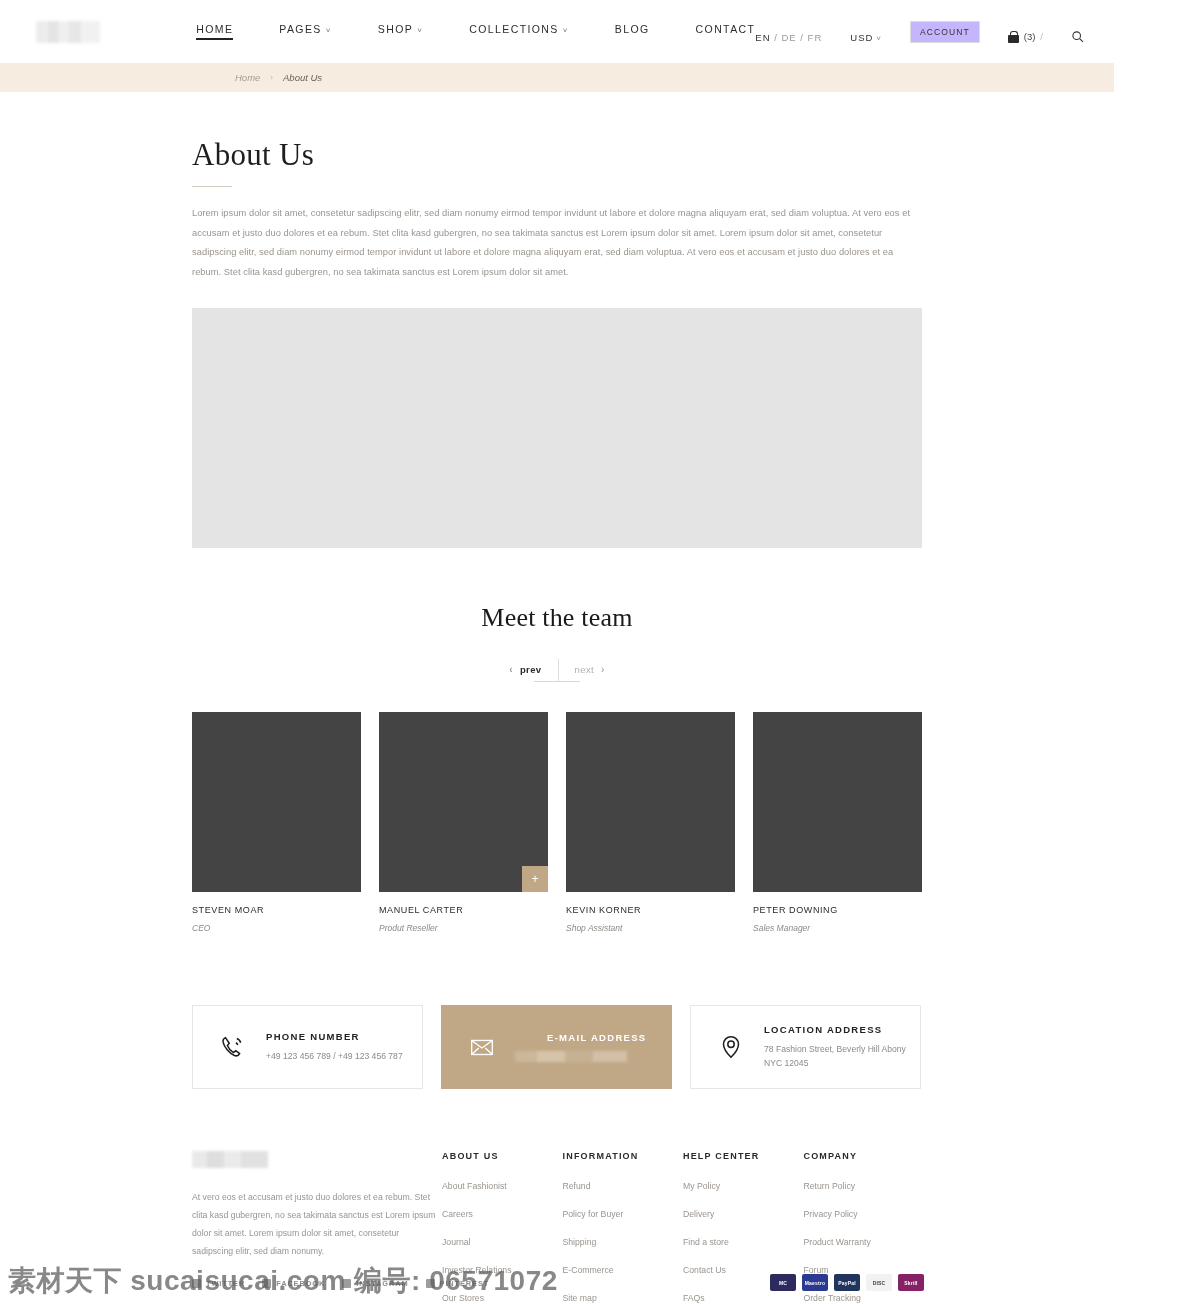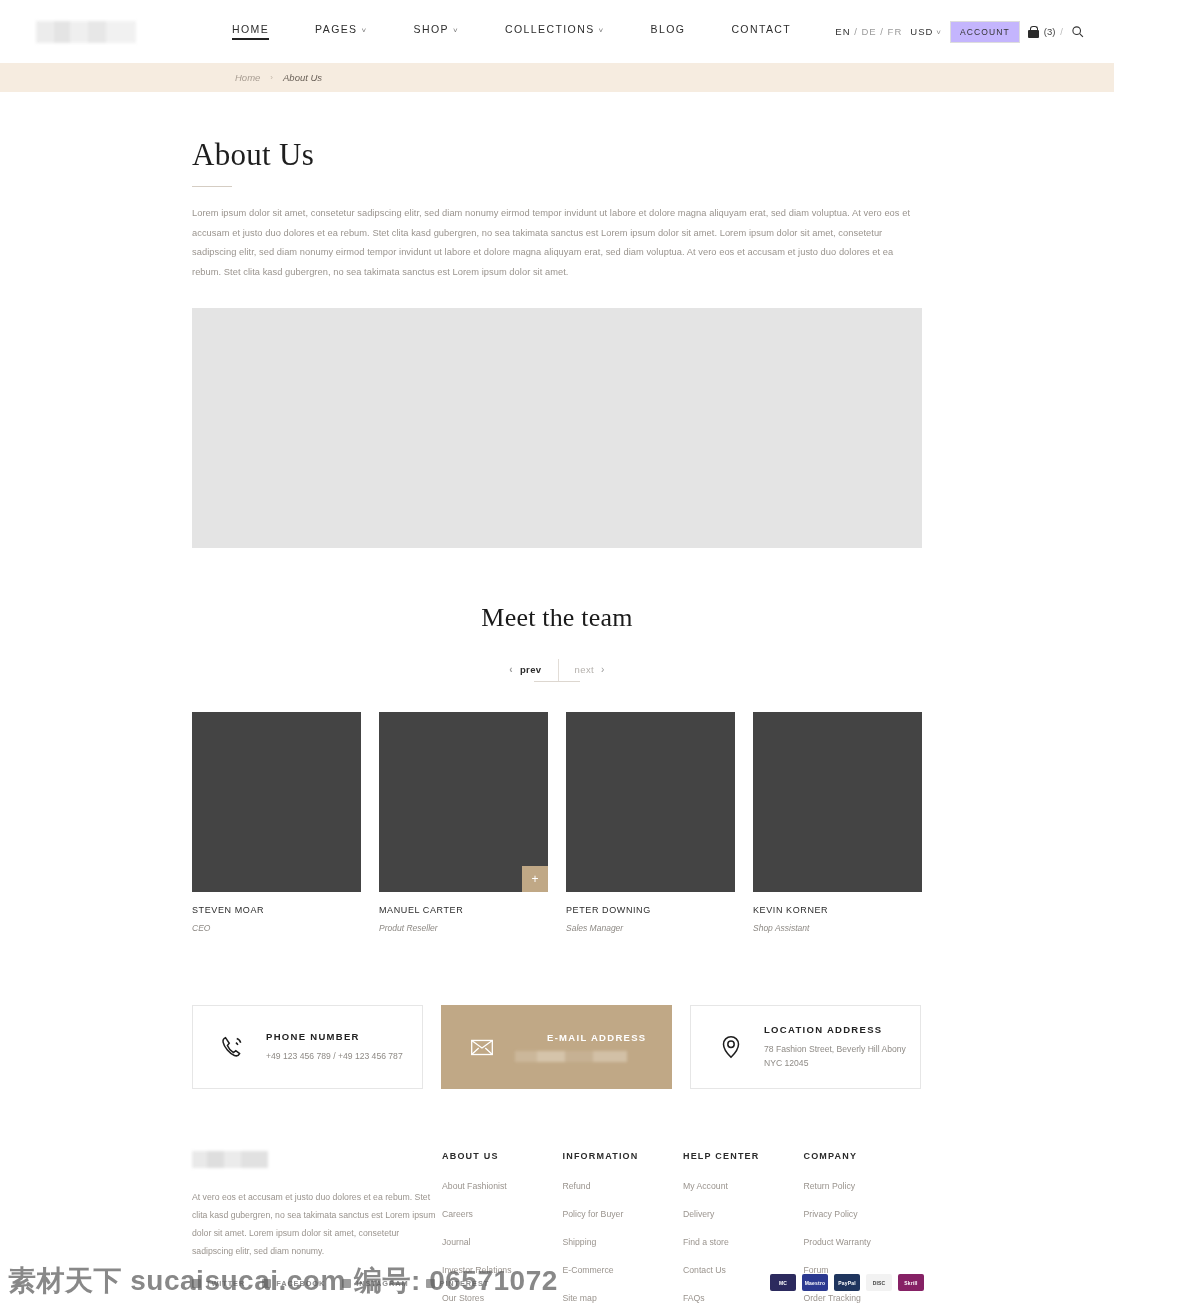--- a/index.html
+++ b/index.html
@@ -48,22 +48,22 @@
   .nav-item .caret { font-size: 8px; margin-left: 4px; color: #777; }
   .nav-item.active::after {
     content: "";
     position: absolute;
     left: 0; right: 0; bottom: 0;
     height: 1.6px; background: #222;
   }
   .header-right {
     margin-left: auto;
     display: flex;
-    align-items: center;
-    gap: 8px;
+    align-items: flex-end;
+    gap: 28px;
   }
   .lang { font-size: 9.5px; letter-spacing: 1px; color: #9b9b9b; cursor: pointer; white-space: nowrap; }
   .lang .cur { color: #333; }
   .currency { font-size: 9.5px; letter-spacing: 1px; color: #333; cursor: pointer; white-space: nowrap; }
   .currency .caret { font-size: 8px; color: #888; margin-left: 3px; }
   .account-btn {
     font-size: 8.5px; letter-spacing: 1.1px; color: #333;
     border: 1px solid #ddd; padding: 5px 9px; background: #c4b5fd;
     cursor: pointer; white-space: nowrap;
   }
@@ -332,27 +332,27 @@
         </div>
         <div class="team-card">
           <div class="team-photo">
             <div class="plus-badge">+</div>
           </div>
           <div class="team-name">MANUEL CARTER</div>
           <div class="team-role">Produt Reseller</div>
         </div>
         <div class="team-card">
           <div class="team-photo"></div>
+          <div class="team-name">KEVIN KORNER</div>
+          <div class="team-role">Shop Assistant</div>
+        </div>
+        <div class="team-card">
+          <div class="team-photo"></div>
           <div class="team-name">PETER DOWNING</div>
           <div class="team-role">Sales Manager</div>
-        </div>
-        <div class="team-card">
-          <div class="team-photo"></div>
-          <div class="team-name">KEVIN KORNER</div>
-          <div class="team-role">Shop Assistant</div>
         </div>
       </div>
     </div>
 
     <div class="contact-row">
 
       <div class="contact-card">
         <svg class="ico" viewBox="0 0 32 32" fill="none" stroke="#1d1d1d" stroke-width="1.6">
           <path d="M8 6c-2 1-3 3-2.5 5 1 5 7 12 12 14 2.5 1 4.5 0 5.5-2l-4-3-2.5 2c-2.5-1.5-5.5-5-6.5-7.5L12 12z"></path>
           <path d="M20 7c2 .6 3.6 2.3 4.2 4.4"></path>
@@ -430,21 +430,21 @@
         <div class="footer-head">INFORMATION</div>
         <a class="footer-link">Refund</a>
         <a class="footer-link">Policy for Buyer</a>
         <a class="footer-link">Shipping</a>
         <a class="footer-link">E-Commerce</a>
         <a class="footer-link">Site map</a>
       </div>
 
       <div class="footer-col">
         <div class="footer-head">HELP CENTER</div>
-        <a class="footer-link">My Account</a>
+        <a class="footer-link">My Policy</a>
         <a class="footer-link">Delivery</a>
         <a class="footer-link">Find a store</a>
         <a class="footer-link">Contact Us</a>
         <a class="footer-link">FAQs</a>
       </div>
 
       <div class="footer-col wide">
         <div class="footer-head">COMPANY</div>
         <a class="footer-link">Return Policy</a>
         <a class="footer-link">Privacy Policy</a>

